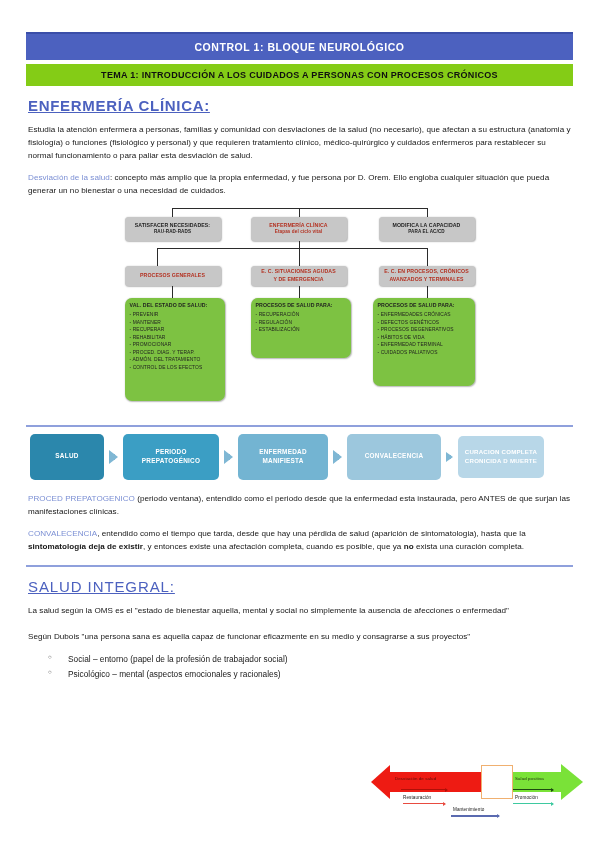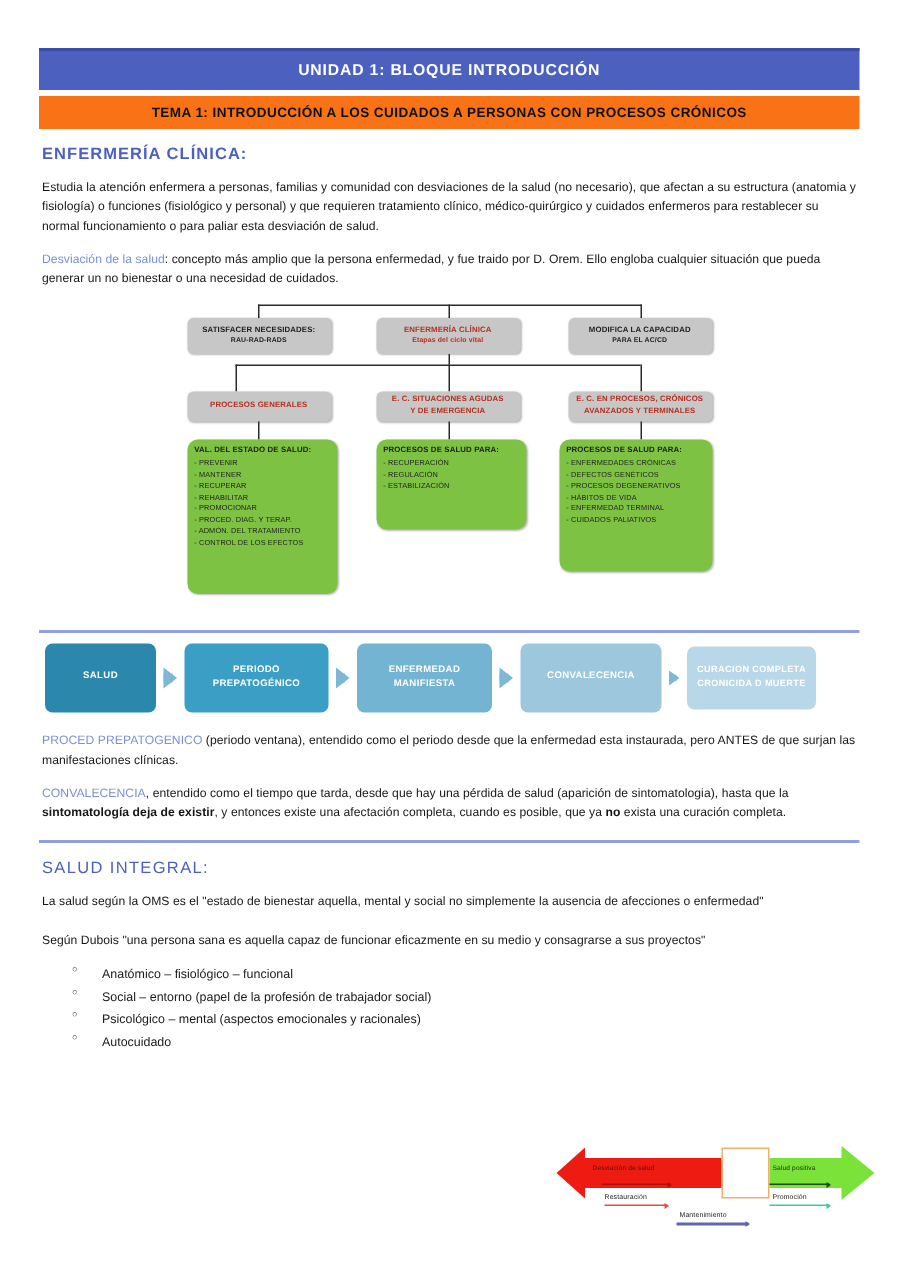--- a/index.html
+++ b/index.html
@@ -21,35 +21,36 @@
     color: #ffffff;
     font-size: 10.5px;
     font-weight: bold;
     letter-spacing: 0.55px;
     text-align: center;
     padding: 7px 4px 7px;
     border-top: 2px solid #3a4ea8;
   }
   .topic-bar {
     margin-top: 4px;
-    background: #f97316;
+    background: #84cc16;
     color: #101010;
     font-size: 9px;
     font-weight: bold;
     letter-spacing: 0.3px;
     text-align: center;
     padding: 6px 20px;
   }
 
   .sec-head {
     color: #4c61bf;
-    font-size: 11px;
+    font-size: 15px;
     font-weight: bold;
     letter-spacing: 0.7px;
     margin: 11px 0 9px 2px;
+    text-decoration: underline;
   }
   .sec-head.plain { font-weight: normal; letter-spacing: 0.9px; }
 
   .rule {
     height: 2px;
     background: #8fa0dc;
     margin: 12px 0 7px;
   }
 
   p.body {
@@ -225,28 +226,28 @@
   .hf-tick.t2 { left: 162px; top: 25.5px; border-left: 3px solid #1d4a10; }
   .hf-tick.t3 { left: 54px; top: 39.5px; border-left: 3px solid #e84b40; }
   .hf-tick.t4 { left: 162px; top: 39.5px; border-left: 3px solid #3ec9a0; }
   .hf-tick.t5 { left: 108px; top: 51.5px; border-left: 3.5px solid #5a6ab0; }
 </style>
 </head>
 <body>
 
 <div class="page">
 
-  <div class="unit-bar">UNIDAD 1: BLOQUE INTRODUCCIÓN</div>
+  <div class="unit-bar">CONTROL 1: BLOQUE NEUROLÓGICO</div>
   <div class="topic-bar">TEMA 1: INTRODUCCIÓN A LOS CUIDADOS A PERSONAS CON PROCESOS CRÓNICOS</div>
 
   <div class="sec-head">ENFERMERÍA CLÍNICA:</div>
 
   <p class="body">Estudia la atención enfermera a personas, familias y comunidad con desviaciones de la salud (no necesario), que afectan a su estructura (anatomia y fisiología) o funciones (fisiológico y personal) y que requieren tratamiento clínico, médico-quirúrgico y cuidados enfermeros para restablecer su normal funcionamiento o para paliar esta desviación de salud.</p>
 
-  <p class="body"><span class="accent">Desviación de la salud</span><span>: concepto más amplio que la persona enfermedad, y fue traido por D. Orem. Ello engloba cualquier situación que pueda generar un no bienestar o una necesidad de cuidados.</span></p>
+  <p class="body"><span class="accent">Desviación de la salud</span><span>: concepto más amplio que la propia enfermedad, y fue persona por D. Orem. Ello engloba cualquier situación que pueda generar un no bienestar o una necesidad de cuidados.</span></p>
 
   <div class="orgchart">
 
     <div class="conn hline" style="left:47px; top:0px; width:256px;"></div>
     <div class="conn vline" style="left:47px; top:0px; height:9px;"></div>
     <div class="conn vline" style="left:174px; top:0px; height:9px;"></div>
     <div class="conn vline" style="left:302px; top:0px; height:9px;"></div>
 
     <div class="obox gray" style="left:0px; top:9px; width:96px; height:24px;">
       <div class="hdr" style="margin-bottom:1px;">SATISFACER NECESIDADES:</div>
@@ -329,24 +330,22 @@
 
   <p class="body"><span class="accent">CONVALECENCIA</span><span>, entendido como el tiempo que tarda, desde que hay una pérdida de salud (aparición de sintomatologia), hasta que la </span><span class="bold">sintomatología deja de existir</span><span>, y entonces existe una afectación completa, cuando es posible, que ya </span><span class="bold">no</span><span> exista una curación completa.</span></p>
 
   <div class="rule"></div>
   <div class="sec-head plain">SALUD INTEGRAL:</div>
 
   <p class="body">La salud según la OMS es el "estado de bienestar aquella, mental y social no simplemente la ausencia de afecciones o enfermedad"</p>
   <p class="body" style="margin-top:13px;">Según Dubois "una persona sana es aquella capaz de funcionar eficazmente en su medio y consagrarse a sus proyectos"</p>
 
   <ul class="aspects">
-    <li>Anatómico – fisiológico – funcional</li>
     <li>Social – entorno (papel de la profesión de trabajador social)</li>
     <li>Psicológico – mental (aspectos emocionales y racionales)</li>
-    <li>Autocuidado</li>
   </ul>
 
   <div class="healthfig">
     <div class="hf-redtip"></div>
     <div class="hf-redbar"></div>
     <div class="hf-greenbar"></div>
     <div class="hf-greentip"></div>
     <div class="hf-center"></div>
 
     <div class="hf-lbl red-t">Desviación de salud</div>

